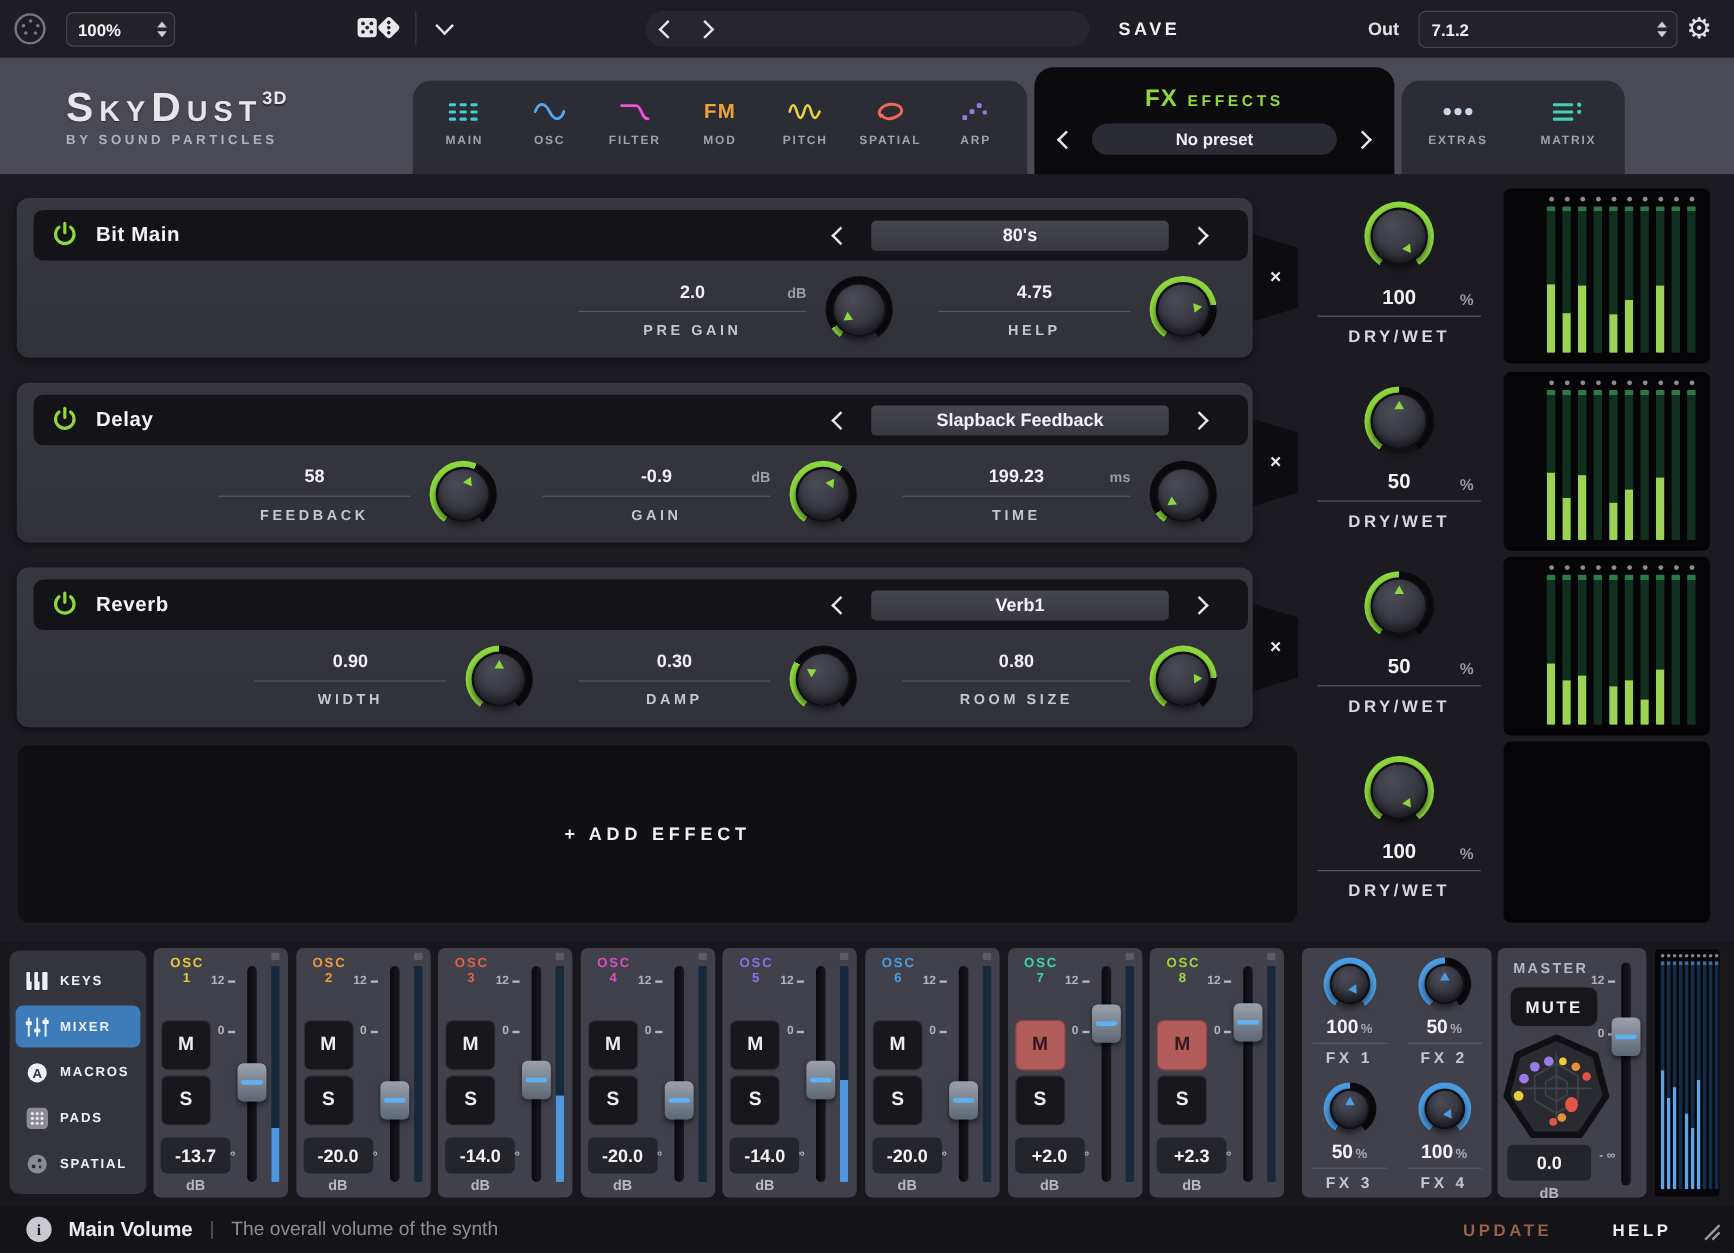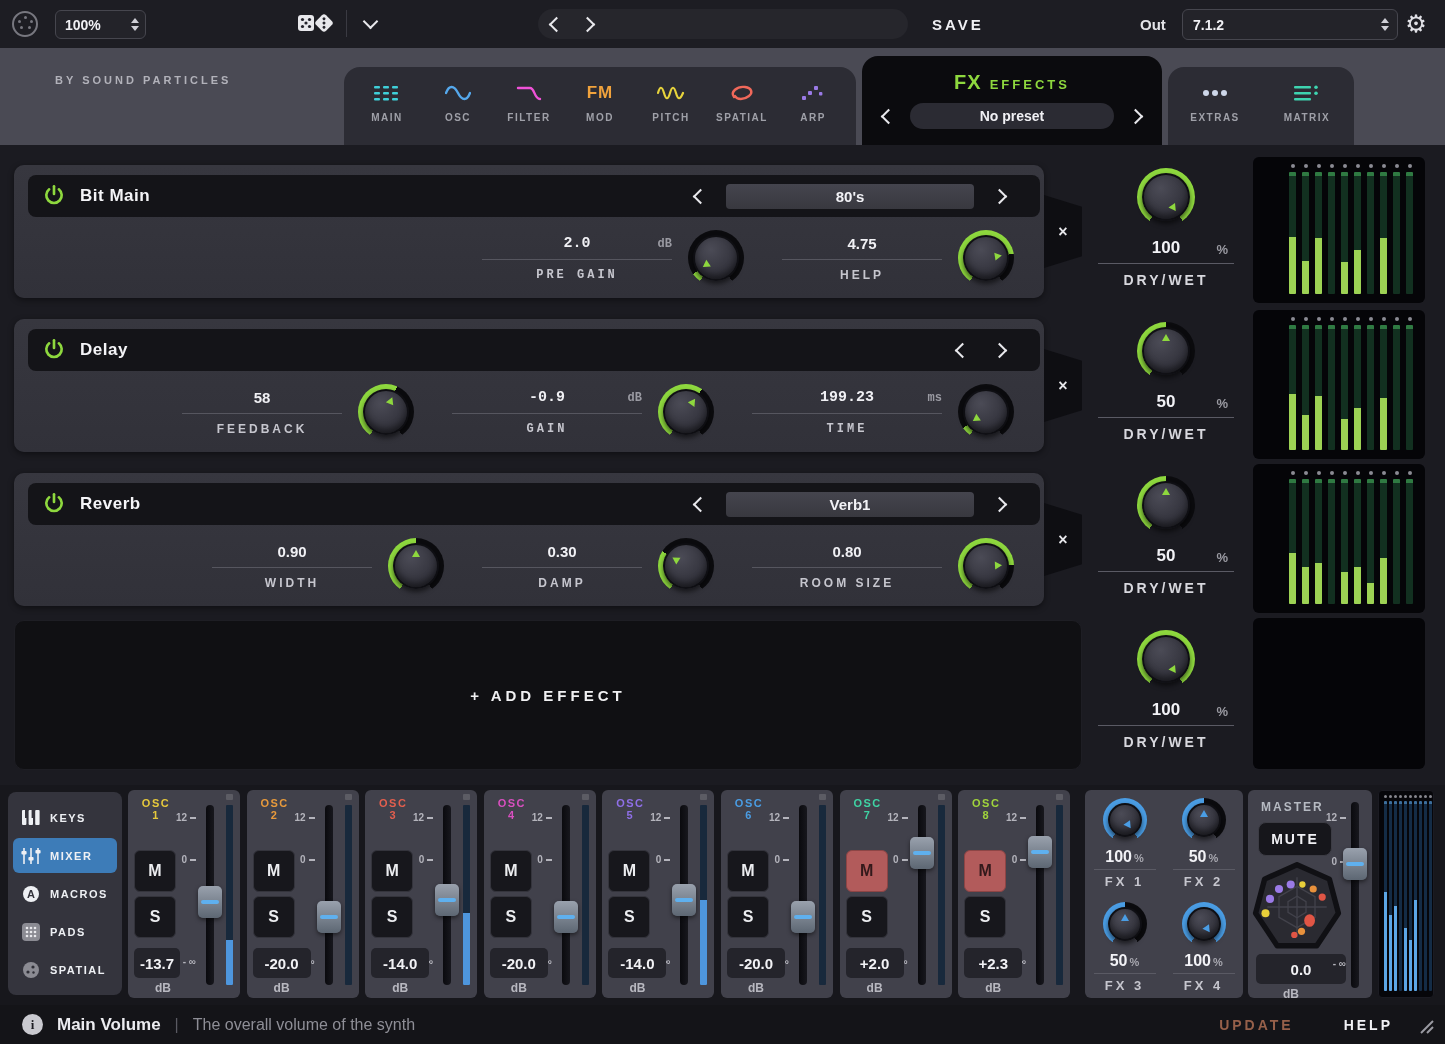--- a/index.html
+++ b/index.html
@@ -57,21 +57,21 @@
   #fx-area{position:absolute;top:145px;left:0;right:0;height:640px;background:#1b1b21;}
   .fx-panel{position:absolute;left:14px;width:1030px;height:133px;background:linear-gradient(#37373f,#313139);border-radius:10px;box-shadow:0 2px 6px rgba(0,0,0,.45);}
   .fx-head{position:absolute;left:14px;right:4px;top:10px;height:42px;background:#141418;border-radius:8px;display:flex;align-items:center;padding:0 26px 0 14px;box-sizing:border-box;gap:14px;}
   .power-btn{width:24px;height:24px;background:none;border:none;padding:0;cursor:pointer;}
   .fx-title{font-weight:bold;font-size:17px;color:#f4f4f7;letter-spacing:.5px;margin-right:auto;}
   .chev-btn{background:none;border:none;width:26px;height:26px;display:flex;align-items:center;justify-content:center;cursor:pointer;}
   .preset-pill2{width:248px;height:25px;background:linear-gradient(#45454e,#38383f);border-radius:4px;display:flex;align-items:center;justify-content:center;font-weight:bold;font-size:15px;color:#f2f2f6;cursor:pointer;}
   .params-row{position:absolute;right:30px;top:60px;height:66px;display:flex;align-items:center;gap:38px;}
   .param{display:flex;align-items:center;gap:16px;}
   .param-text{width:160px;}
-  .param-text.has-unit{width:190px;font-family:Liberation Mono, monospace;}
+  .param-text.has-unit{width:190px;}
   .param-text.wide{width:190px;}
   .param-valrow{position:relative;text-align:center;font-weight:bold;font-size:15px;color:#f0f0f4;height:18px;}
   .param-unit{position:absolute;right:0;top:2px;font-size:12px;color:#9a9aa2;}
   .param-line{margin-top:6px;height:1px;background:#56565f;}
   .param-label{margin-top:8px;text-align:center;font-size:12px;font-weight:bold;letter-spacing:3px;color:#c6c6ce;}
   .fx-close{position:absolute;right:-38px;top:30px;width:38px;height:73px;background:#0e0e12;border:none;color:#e8e8ec;font-size:16px;font-weight:bold;clip-path:polygon(0 0,100% 16%,100% 84%,0 100%);cursor:pointer;}
   #add-effect{position:absolute;left:14px;top:475px;width:1068px;height:150px;background:#101013;border:1px solid #1e1e24;border-radius:10px;color:#f0f0f2;font-weight:bold;font-size:15px;letter-spacing:4px;font-family:inherit;cursor:pointer;}
 
   
   .knob{position:relative;border-radius:50%;flex:none;cursor:pointer;}
@@ -122,21 +122,21 @@
   .send-valrow{position:relative;margin-top:6px;width:60px;text-align:center;font-weight:bold;font-size:16px;color:#f2f2f6;}
   .send-unit{font-size:11px;color:#a8a8b0;margin-left:2px;}
   .send-line{width:62px;height:1px;background:#5a5a64;margin-top:3px;}
   .send-label{margin-top:4px;font-weight:bold;font-size:13px;letter-spacing:3px;color:#c6c6ce;}
 
   
   #master-panel{position:absolute;left:1248px;top:5px;width:124px;height:208px;background:#41414b;border-radius:6px;}
   #master-panel .m-label{position:absolute;left:13px;top:10px;font-weight:bold;font-size:12px;letter-spacing:2px;color:#b6bac2;}
   #master-mute{position:absolute;left:10px;top:32px;width:74px;height:34px;background:#16161b;border:1px solid #3c3c44;border-radius:8px;color:#f0f0f4;font-weight:bold;font-size:14px;letter-spacing:2px;font-family:inherit;cursor:pointer;}
   #spatial-display{position:absolute;left:4px;top:72px;width:90px;height:90px;}
-  #master-db{left:8px;top:164px;width:90px;height:30px;text-align:center;}
+  #master-db{left:8px;top:164px;width:70px;height:30px;text-align:center;}
   #master-db-unit{left:8px;top:197px;width:70px;}
   #master-scale{position:absolute;right:26px;top:0;width:34px;height:100%;}
   #master-scale .sc-row{right:0;}
   #m-fader-track{right:13px;top:12px;height:186px;}
   #master-meter{position:absolute;left:1378px;top:5px;width:56px;height:208px;background:#06060a;border:1px solid #1b1b22;border-radius:4px;box-sizing:border-box;padding:4px 5px 6px;display:flex;gap:1.6px;}
   #master-meter .m-col{width:3.4px;}
   #master-meter .m-dot{width:3px;height:3px;margin-bottom:3px;background:#85858d;}
   #master-meter .m-track{width:3.4px;background:linear-gradient(#3c6e9c 0 3px,#142c46 3px);}
   #master-meter .m-fill{background:#5ca6e6;}
 
@@ -207,20 +207,21 @@
     <span class="caret-col">
         <span class="caret-up"></span>
         <span class="caret-down"></span>
       </span>
   </div>
   <button id="gear-btn">⚙</button>
 </div>
 
 <div id="header">
   <div id="logo">
+    <div class="lg"><span>SkyDust</span><sup>3D</sup></div>
     <div class="by">BY SOUND PARTICLES</div>
   </div>
   <div class="tab-shelf" id="tabs-left">
       <div class="tab">
         <div class="tab-icon">
           <svg width="26" height="18" viewBox="0 0 26 18">
             <g fill="#3fcfd8">
               <rect x="0" y="2" width="6" height="2.6" rx="1"></rect>
               <rect x="9" y="2" width="6" height="2.6" rx="1"></rect>
               <rect x="18" y="2" width="6" height="2.6" rx="1"></rect>
@@ -379,20 +380,21 @@
     <section class="fx-panel" style="top: 174px;">
       <div class="fx-head">
         <button class="power-btn"><svg width="22" height="22" viewBox="0 0 20 20">
             <path d="M10 2 v7" stroke="#8ed83e" stroke-width="2.4" stroke-linecap="round" fill="none"></path>
             <path d="M5.6 4.8 a7 7 0 1 0 8.8 0" stroke="#8ed83e" stroke-width="2.4" stroke-linecap="round" fill="none"></path>
           </svg></button>
         <div class="fx-title">Delay</div>
         <button class="chev-btn">
           <span class="chev chev-l"></span>
         </button>
+        <div class="preset-pill2">Slapback Feedback</div>
         <button class="chev-btn">
           <span class="chev chev-r"></span>
         </button>
       </div>
       <div class="params-row">
         <div class="param">
           <div class="param-text">
             <div class="param-valrow"><span>58</span></div>
             <div class="param-line"></div>
             <div class="param-label">FEEDBACK</div>
@@ -963,21 +965,21 @@
       </span>
       <span class="sc-row" style="top: 64px; left: 30px;">
         <span>0</span>
         <span class="sc-tick"></span>
       </span>
       <span class="sc-row" style="top: 166px; left: 30px;">
         <span>- ∞</span>
       </span>
       <button class="ms-btn" style="top: 60px;">M</button>
       <button class="ms-btn" style="top: 106px;">S</button>
-      <div class="db-box" style="left: 6px; top: 158px; width: 46px; height: 30px;">-13.7</div>
+      <div class="db-box" style="left: 6px; top: 158px; width: 58px; height: 30px;">-13.7</div>
       <div class="db-unit" style="left: 6px; top: 191px; width: 58px;">dB</div>
       <div class="f-track" style="left: 78px; top: 15px; height: 180px;"></div>
       <div class="f-handle" style="left: 70px; top: 96.2px;">
         <div class="f-line"></div>
       </div>
       <div class="v-clip" style="left: 98px; top: 4px;"></div>
       <div class="v-meter" style="left: 98px; top: 15px; height: 180px;">
         <div class="v-fill" style="height: 25%;"></div>
       </div>
     </div>

